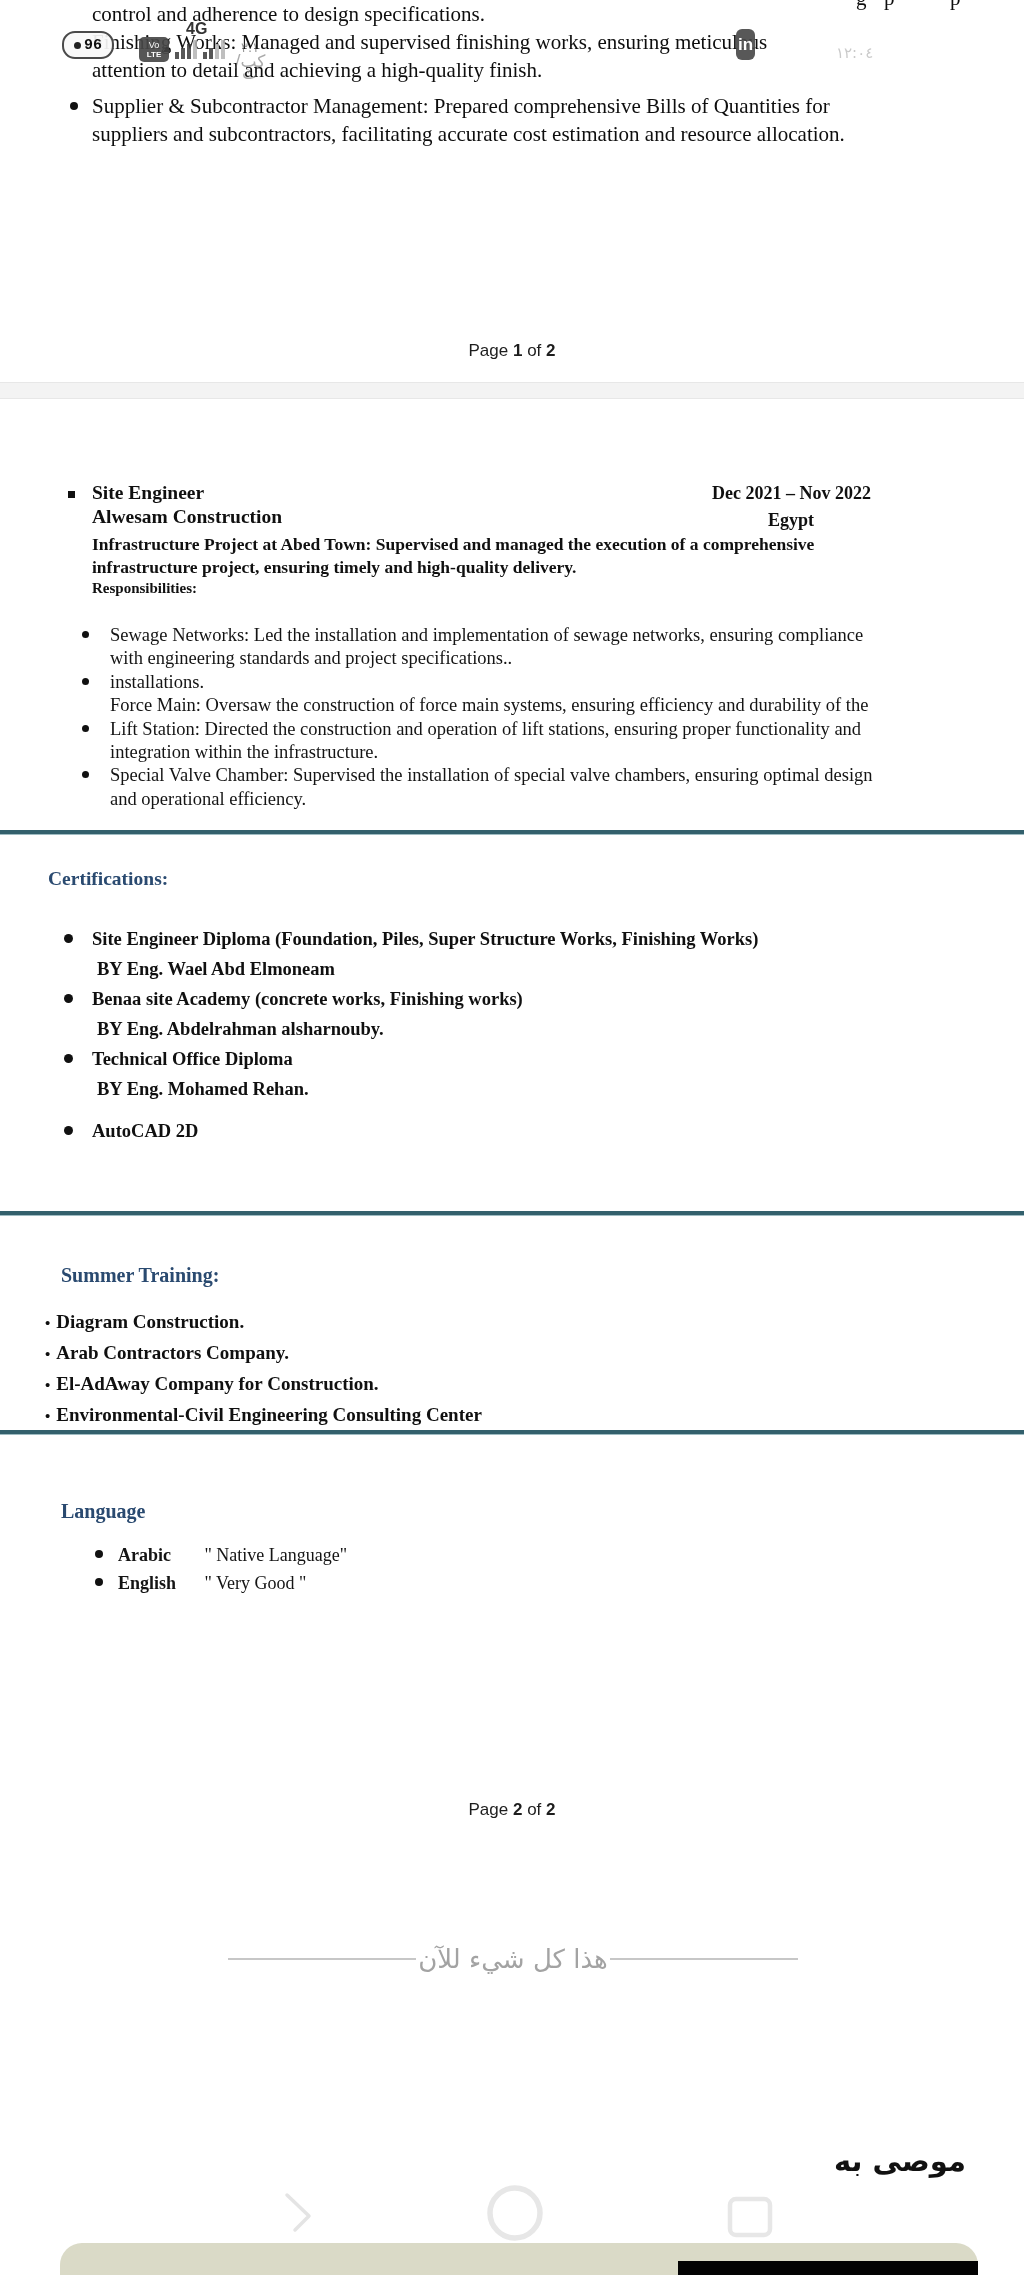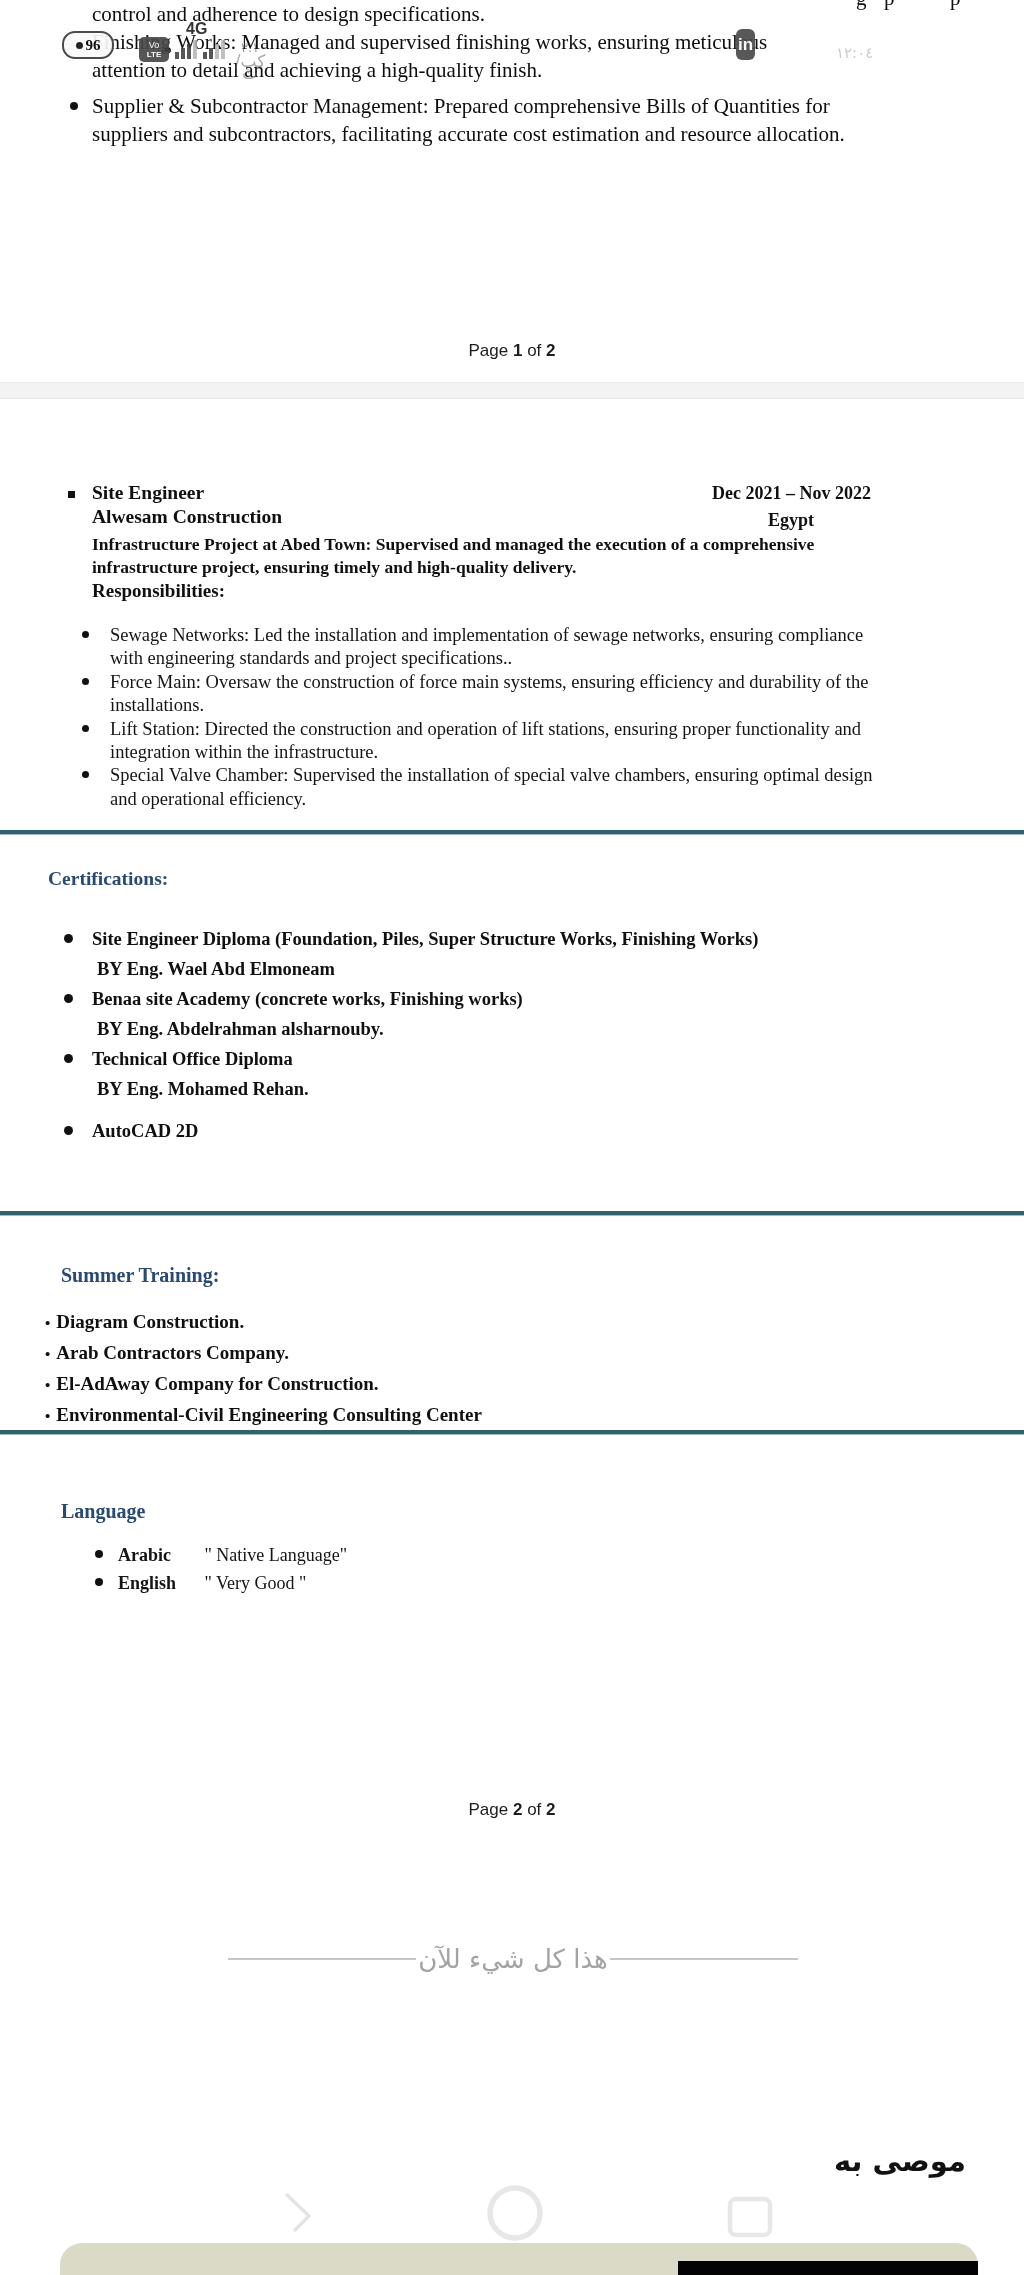--- a/index.html
+++ b/index.html
@@ -43,21 +43,21 @@
             font-size:29px;font-weight:bold;color:#111;}
   .navsvg{position:absolute;}
   .bottombar{position:absolute;left:60px;top:2243px;width:918px;height:32px;
              background:#dadac7;border-radius:22px 22px 0 0;}
   .blackstrip{position:absolute;left:678px;top:2261px;width:300px;height:14px;background:#030303;}
   
   .statusbar{position:absolute;left:0;top:0;width:1024px;height:80px;z-index:50;pointer-events:none;}
   .battery{position:absolute;left:62px;top:31px;width:48px;height:24px;border:2.5px solid #4a4a4a;
            border-radius:13px;background:rgba(248,248,248,0.92);display:flex;align-items:center;justify-content:center;}
   .battery .bdot{width:7px;height:7px;border-radius:50%;background:#222;margin-right:3px;}
-  .battery .bpct{font-family:Liberation Serif, serif;font-size:15px;font-weight:bold;color:#111;}
+  .battery .bpct{font-family:Liberation Mono, monospace;font-size:15px;font-weight:bold;color:#111;}
   .volte{position:absolute;left:139px;top:37px;width:30px;height:25px;background:rgba(72,72,72,0.92);
          border-radius:5px;color:#fff;font-family:"Liberation Sans",sans-serif;text-align:center;
          display:flex;flex-direction:column;justify-content:center;}
   .volte .v1{font-size:9px;line-height:9px;}
   .volte .v2{font-size:8px;line-height:9px;font-weight:bold;}
   .nettype{position:absolute;left:186px;top:20px;font-family:"Liberation Sans",sans-serif;
            font-size:16px;font-weight:bold;color:#333;}
   .netspeed{position:absolute;left:228px;top:26px;width:44px;text-align:center;opacity:0.55;
             font-family:"DejaVu Sans",sans-serif;color:#444;}
   .netspeed .nsv{font-size:13px;line-height:14px;margin-top:15px;}
@@ -96,32 +96,32 @@
 
 <div>
 
   <span class="sqbullet" style="left:68px;top:491px;"></span>
   <div class="jobline" style="left:92px;top:482px;font-size:19.5px;">Site Engineer</div>
   <div class="jobline" style="left:712px;top:483px;font-size:18px;">Dec 2021 – Nov 2022</div>
   <div class="jobline" style="left:92px;top:506px;font-size:19.5px;">Alwesam Construction</div>
   <div class="jobline" style="left:768px;top:510px;font-size:18px;">Egypt</div>
   <div class="jobline" style="left:92px;top:534px;font-size:17.5px;">Infrastructure Project at Abed Town: Supervised and managed the execution of a comprehensive</div>
   <div class="jobline" style="left:92px;top:557px;font-size:17.5px;">infrastructure project, ensuring timely and high-quality delivery.</div>
-  <div class="jobline" style="left:92px;top:580px;font-size:19px;">Responsibilities:</div>
+  <div class="jobline" style="left:92px;top:580px;font-size:15px;">Responsibilities:</div>
 
   <div class="resp-list" style="top:624px;">
     <div class="resp-item">
       <span class="rb"></span>
       <div>Sewage Networks: Led the installation and implementation of sewage networks, ensuring compliance</div>
       <div>with engineering standards and project specifications..</div>
     </div>
     <div class="resp-item">
       <span class="rb"></span>
+      <div>installations.</div>
       <div>Force Main: Oversaw the construction of force main systems, ensuring efficiency and durability of the</div>
-      <div>installations.</div>
     </div>
     <div class="resp-item">
       <span class="rb"></span>
       <div>Lift Station: Directed the construction and operation of lift stations, ensuring proper functionality and</div>
       <div>integration within the infrastructure.</div>
     </div>
     <div class="resp-item">
       <span class="rb"></span>
       <div>Special Valve Chamber: Supervised the installation of special valve chambers, ensuring optimal design</div>
       <div>and operational efficiency.</div>

